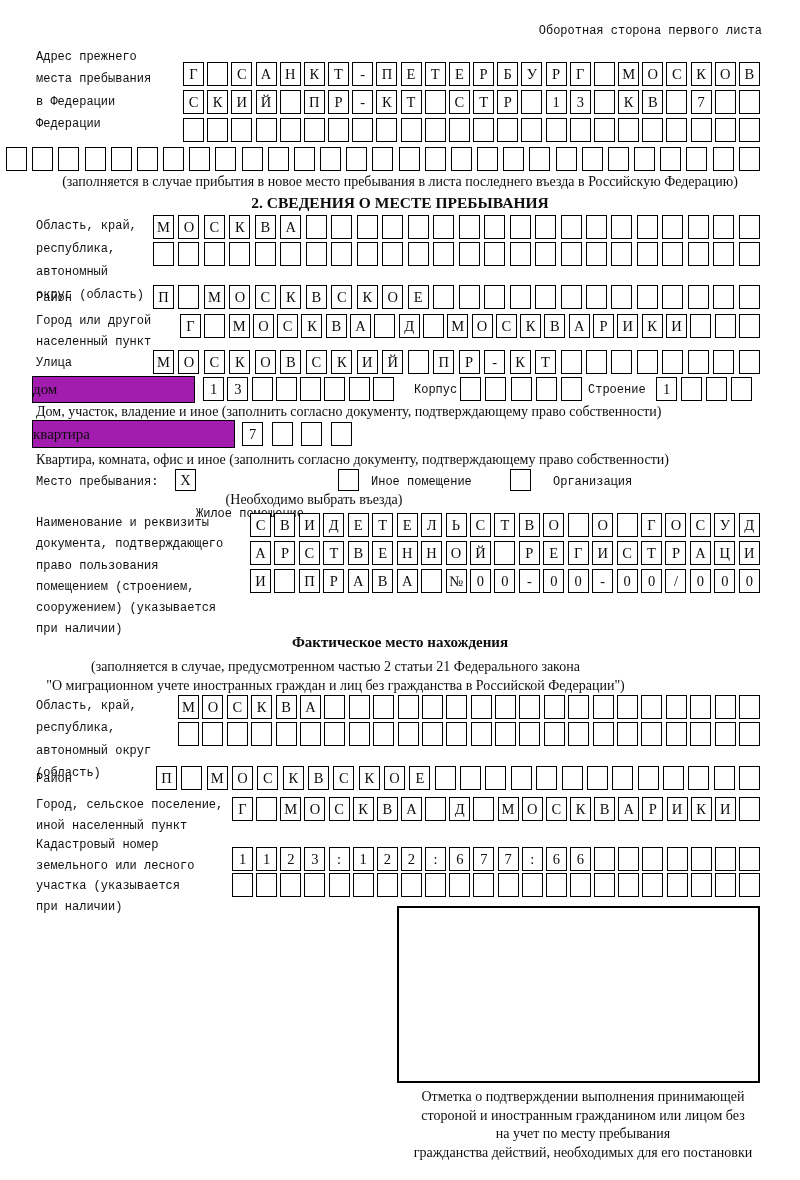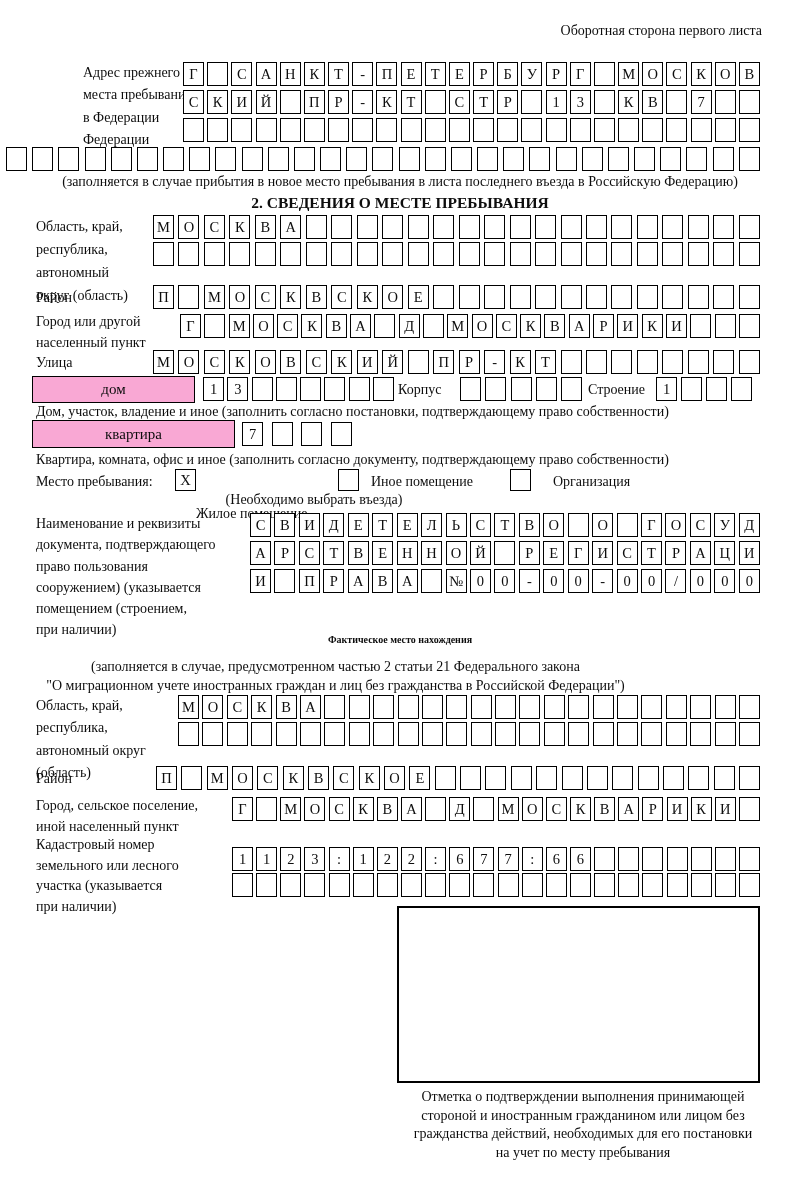--- a/index.html
+++ b/index.html
@@ -1,41 +1,41 @@
 <!DOCTYPE html>
 <html><head>
 <meta charset="utf-8">
 <style>
   html,body{margin:0;padding:0;background:#fff;}
   .page{position:relative;width:800px;height:1180px;background:#fff;
         font-family:"Liberation Serif","DejaVu Serif",serif;color:#0d0d0d;overflow:hidden;}
   .abs{position:absolute;white-space:nowrap;}
-  .lbl{font-size:14px;line-height:22px;}
+  .lbl{font-size:12px;line-height:22px;font-family:Liberation Mono, monospace;}
   .note{font-size:14px;}
   .center{text-align:center;}
   .bold{font-weight:bold;}
   .grid{position:absolute;display:flex;justify-content:space-between;}
   .cell{box-sizing:border-box;width:21px;height:24px;border:1.4px solid #000;
         display:inline-flex;align-items:center;justify-content:center;
         font-size:14.5px;flex:none;background:#fff;}
   .wbox{position:absolute;box-sizing:border-box;border:1.4px solid #000;
-        display:flex;align-items:center;justify-content:center;font-size:15px;background:#f9a8d4;}
+        display:flex;align-items:center;font-size:15px;background:#a21caf;}
   .markbox{position:absolute;box-sizing:border-box;width:21px;height:22px;border:1.4px solid #000;
         display:flex;align-items:center;justify-content:center;font-size:14.5px;}
   .bigbox{position:absolute;box-sizing:border-box;border:2px solid #000;background:#fff;}
   .lines div{white-space:nowrap;}
 </style>
 </head>
 <body>
 
 <div class="page">
 
   <div class="abs lbl" style="top:20px;right:38px;">Оборотная сторона первого листа</div>
 
-  <div class="abs lbl lines" style="left:36px;top:62px;line-height:22.4px;margin-left:47px;">
+  <div class="abs lbl lines" style="left:36px;top:46px;line-height:22.4px;">
       <div>Адрес прежнего</div>
       <div>места пребывания</div>
       <div>в Федерации</div>
       <div>Федерации</div>
     </div>
   <div class="grid" style="left:183px;top:62px;width:577px;">
       <span class="cell">Г</span>
       <span class="cell"></span>
       <span class="cell">С</span>
       <span class="cell">А</span>
@@ -299,36 +299,36 @@
   <div class="grid" style="left:203px;top:377px;width:191px;">
       <span class="cell">1</span>
       <span class="cell">3</span>
       <span class="cell"></span>
       <span class="cell"></span>
       <span class="cell"></span>
       <span class="cell"></span>
       <span class="cell"></span>
       <span class="cell"></span>
     </div>
-  <div class="abs lbl" style="left:398px;top:379px;">Корпус</div>
+  <div class="abs lbl" style="left:414px;top:379px;">Корпус</div>
   <div class="grid" style="left:460px;top:377px;width:122px;">
       <span class="cell"></span>
       <span class="cell"></span>
       <span class="cell"></span>
       <span class="cell"></span>
       <span class="cell"></span>
     </div>
   <div class="abs lbl" style="left:588px;top:379px;">Строение</div>
   <div class="grid" style="left:656px;top:377px;width:96px;">
       <span class="cell">1</span>
       <span class="cell"></span>
       <span class="cell"></span>
       <span class="cell"></span>
     </div>
-  <div class="abs note" style="left:36px;top:404px;">Дом, участок, владение и иное (заполнить согласно постановки, подтверждающему право собственности)</div>
+  <div class="abs note" style="left:36px;top:404px;">Дом, участок, владение и иное (заполнить согласно документу, подтверждающему право собственности)</div>
 
   <div class="wbox" style="left:32px;top:420px;width:203px;height:28px;">
     <span>квартира</span>
   </div>
   <div class="grid" style="left:242px;top:422px;width:110px;">
       <span class="cell">7</span>
       <span class="cell"></span>
       <span class="cell"></span>
       <span class="cell"></span>
     </div>
@@ -340,22 +340,22 @@
   <div class="markbox" style="left:338px;top:469px;"></div>
   <div class="abs lbl" style="left:371px;top:471px;">Иное помещение</div>
   <div class="markbox" style="left:510px;top:469px;"></div>
   <div class="abs lbl" style="left:553px;top:471px;">Организация</div>
   <div class="abs note center" style="left:164px;top:492px;width:300px;">(Необходимо выбрать въезда)</div>
 
   <div class="abs lbl lines" style="left:36px;top:513px;line-height:21.3px;">
       <div>Наименование и реквизиты</div>
       <div>документа, подтверждающего</div>
       <div>право пользования</div>
+      <div>помещением (строением,</div>
       <div>сооружением) (указывается</div>
-      <div>помещением (строением,</div>
       <div>при наличии)</div>
     </div>
   <div class="grid" style="left:250px;top:513px;width:510px;">
       <span class="cell">С</span>
       <span class="cell">В</span>
       <span class="cell">И</span>
       <span class="cell">Д</span>
       <span class="cell">Е</span>
       <span class="cell">Т</span>
       <span class="cell">Е</span>
@@ -414,21 +414,21 @@
       <span class="cell">0</span>
       <span class="cell">-</span>
       <span class="cell">0</span>
       <span class="cell">0</span>
       <span class="cell">/</span>
       <span class="cell">0</span>
       <span class="cell">0</span>
       <span class="cell">0</span>
     </div>
 
-  <div class="abs bold center" style="left:0;top:634px;width:800px;font-size:10px;">Фактическое место нахождения</div>
+  <div class="abs bold center" style="left:0;top:634px;width:800px;font-size:15px;">Фактическое место нахождения</div>
   <div class="abs note center lines" style="left:0;top:657px;width:671px;line-height:19px;">
       <div>(заполняется в случае, предусмотренном частью 2 статьи 21 Федерального закона</div>
       <div>"О миграционном учете иностранных граждан и лиц без гражданства в Российской Федерации")</div>
     </div>
 
   <div class="abs lbl lines" style="left:36px;top:695px;line-height:22.3px;">
       <div>Область, край,</div>
       <div>республика,</div>
       <div>автономный округ</div>
       <div>(область)</div>
@@ -595,17 +595,17 @@
       <span class="cell"></span>
       <span class="cell"></span>
       <span class="cell"></span>
       <span class="cell"></span>
     </div>
 
   <div class="bigbox" style="left:397px;top:906px;width:363px;height:177px;"></div>
   <div class="abs note center lines" style="left:383px;top:1088px;width:400px;line-height:18.7px;">
       <div>Отметка о подтверждении выполнения принимающей</div>
       <div>стороной и иностранным гражданином или лицом без</div>
+      <div>на учет по месту пребывания</div>
       <div>гражданства действий, необходимых для его постановки</div>
-      <div>на учет по месту пребывания</div>
     </div>
 
 </div>
 
 </body></html>

